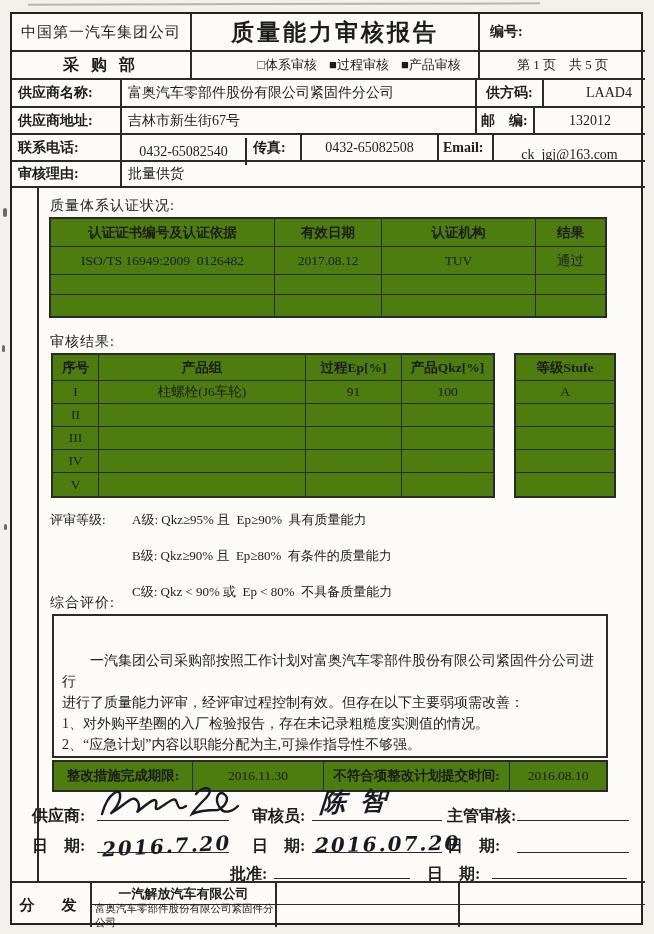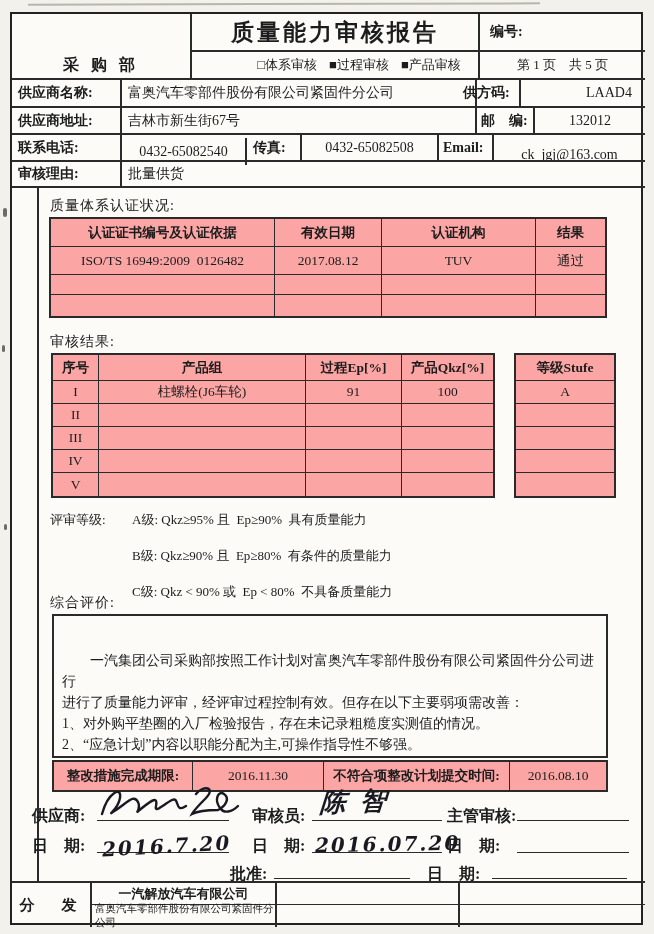--- a/index.html
+++ b/index.html
@@ -26,21 +26,21 @@
   .brd-b { border-bottom:2px solid #2a2a2a; }
   .hline { border-bottom:2px solid #2a2a2a; height:0; }
   .vline { border-left:2px solid #2a2a2a; width:0; }
 
   
   .title { font-size:23px; font-weight:bold; letter-spacing:3px; }
   .org { font-size:15px; letter-spacing:1px; }
   .dept { font-size:16px; font-weight:bold; letter-spacing:4px; }
 
   
-  .tbl { display:grid; border:2px solid #2a2a2a; background:#fca5a5; }
+  .tbl { display:grid; border:2px solid #2a2a2a; background:#4d7c0f; }
   .tbl > div { border-right:1.5px solid #2a2a2a; border-bottom:1.5px solid #2a2a2a;
                display:flex; align-items:center; justify-content:center;
                font-size:13.5px; white-space:pre; overflow:hidden; }
   .tbl > div.lastcol { border-right:none; }
   .tbl > div.lastrow { border-bottom:none; }
   .thead { font-weight:bold; }
 
   .section-title { font-size:14px; font-weight:normal; letter-spacing:1px; }
 
   .evalbox { border:2px solid #2a2a2a; font-size:14px; line-height:21px; padding:34px 8px 0 8px; }
@@ -63,20 +63,23 @@
 <body>
 
 <div class="abs artifact" style="left:28px; top:3px; width:512px; height:2px; transform:rotate(-0.15deg);"></div>
 <div class="abs speck" style="left:3px; top:208px; width:4px; height:9px;"></div>
 <div class="abs speck" style="left:2px; top:345px; width:3px; height:7px;"></div>
 <div class="abs speck" style="left:4px; top:524px; width:3px; height:6px;"></div>
 
 <div class="page">
 
   <div class="abs brd-r" style="left:0; top:0; width:180px; height:65px;">
+    <div class="abs cellc org brd-b" style="left:0; top:0; width:178px; height:38px;">
+        <span>中国第一汽车集团公司</span>
+      </div>
     <div class="abs cellc dept" style="left:0; top:38px; width:178px; height:26px;">
         <span>采 购 部</span>
       </div>
   </div>
   <div class="abs brd-r" style="left:180px; top:0; width:288px; height:65px;">
     <div class="abs cellc title brd-b" style="left:0; top:0; width:286px; height:38px;">
         <span>质量能力审核报告</span>
       </div>
     <div class="abs cellc fs13" style="left:0; top:38px; width:286px; height:26px; gap:12px;padding-left:48px;">
       <span><span>□</span><span>体系审核</span></span>
@@ -92,21 +95,21 @@
   </div>
   <div class="abs hline" style="left:0; top:64px; width:633px;"></div>
 
   <div class="abs" style="left:0; top:65px; width:633px; height:28px;">
     <div class="abs celll b fs14 brd-r" style="left:0; top:0; width:110px; height:28px;">
         <span>供应商名称:</span>
       </div>
     <div class="abs celll fs14 brd-r" style="left:110px; top:0; width:355px; height:28px;">
         <span>富奥汽车零部件股份有限公司紧固件分公司</span>
       </div>
-    <div class="abs celll b fs14 brd-r" style="left:451px; top:0; width:58px; height:28px; padding-left:0;">
+    <div class="abs celll b fs14 brd-r" style="left:474px; top:0; width:58px; height:28px; padding-left:0;">
         <span>供方码:</span>
       </div>
     <div class="abs cellc fs14" style="left:523px; top:0; width:110px; height:28px;padding-left:38px;">
         <span>LAAD4</span>
       </div>
     <div class="abs hline" style="left:0; top:27px; width:633px;"></div>
   </div>
 
   <div class="abs" style="left:0; top:93px; width:633px; height:27px;">
     <div class="abs celll b fs14 brd-r" style="left:0; top:0; width:110px; height:27px;">

